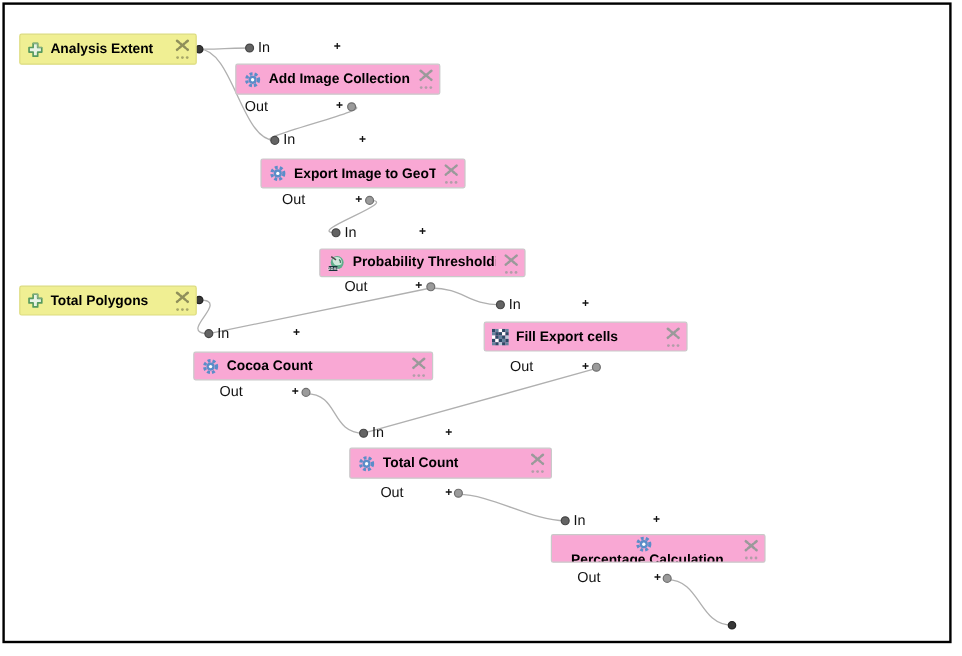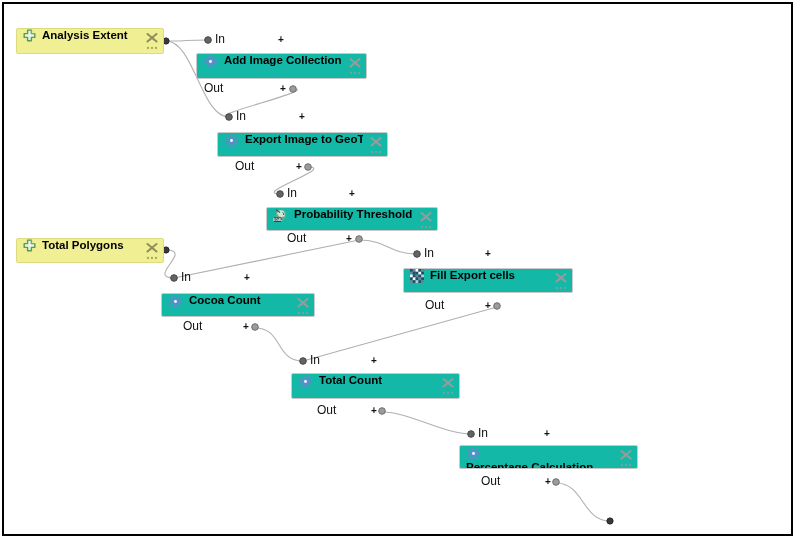--- a/index.html
+++ b/index.html
@@ -1,21 +1,21 @@
 <!DOCTYPE html>
 <html><head>
 <meta charset="utf-8">
 <style>
   html,body{margin:0;padding:0;background:#ffffff;font-family:"Liberation Sans",sans-serif;}
   #model-canvas{position:relative;width:802px;height:547px;background:#ffffff;overflow:hidden;}
   .frame{position:absolute;left:2px;top:2px;width:791px;height:534px;border:2px solid #000;box-sizing:border-box;pointer-events:none;}
   #wires{position:absolute;left:0;top:0;}
-  .node{position:absolute;display:flex;box-sizing:border-box;
+  .node{position:absolute;display:flex;align-items:center;box-sizing:border-box;
         padding:0 24px 0 6px;border-radius:2px;cursor:default;}
-  .node.algorithm{background:#14b8a6;border:1px solid #c9c9c9;}
+  .node.algorithm{background:#f9a8d4;border:1px solid #c9c9c9;}
   .node.input{background:#f0ef93;border:1px solid #dcdb7e;}
   .node.output{background:#b5cd7e;border:1.5px solid #74994a;}
   .nicon{display:flex;margin-right:6px;flex:none;}
   .nlabel{font-size:11.5px;font-weight:600;color:#000;white-space:nowrap;overflow:hidden;}
   .corner{position:absolute;right:5px;top:3px;line-height:0;}
   .rowlabel{position:absolute;font-size:12px;color:#111;transform:translateY(-55%);white-space:nowrap;}
   .plus{position:absolute;font-size:10px;font-weight:700;color:#111;transform:translate(-50%,-55%);}
 </style>
 </head>
 <body>
@@ -167,21 +167,21 @@
       <circle cx="2" cy="16" r="1.15"></circle>
             <circle cx="6" cy="16" r="1.15"></circle>
             <circle cx="10" cy="16" r="1.15"></circle>
     </g>
         </svg></span>
     </div>
     <div class="rowlabel" style="left: 181px; top: 278px;">In</div>
     <div class="plus" style="left: 247px; top: 278px;">+</div>
     <div class="rowlabel" style="left: 183px; top: 327px;">Out</div>
     <div class="plus" style="left: 246px; top: 327px;">+</div>
-    <div class="node algorithm" style="left: 161px; top: 293px; width: 154px; height: 24px;">
+    <div class="node algorithm" style="left: 161px; top: 293px; width: 200px; height: 24px;">
       <span class="nicon">
         <svg width="15" height="15" viewBox="0 0 15 15">
       <circle cx="7.5" cy="7.5" r="5" fill="none" stroke="#5b8dc9" stroke-width="2.6" stroke-dasharray="2.4 1.7"></circle>
       <circle cx="7.5" cy="7.5" r="3.4" fill="#5b8dc9"></circle>
       <circle cx="7.5" cy="7.5" r="1.4" fill="#ffffff"></circle>
     </svg>
       </span>
       <span class="nlabel">Cocoa Count</span>
       <span class="corner"><svg width="12" height="19" viewBox="0 0 12 19">
     <g stroke="#9a9a9a" stroke-width="2.1" stroke-linecap="round" stroke-dasharray="2 1.6">

